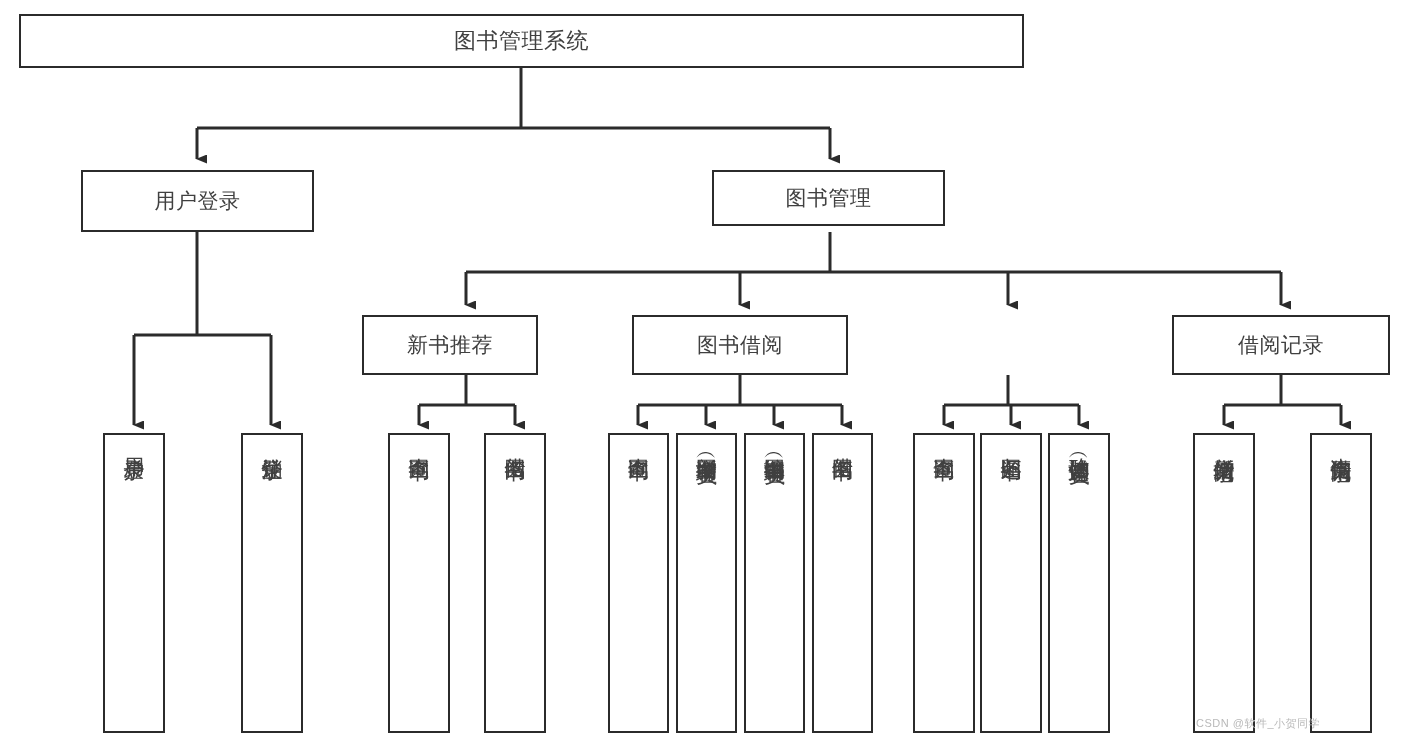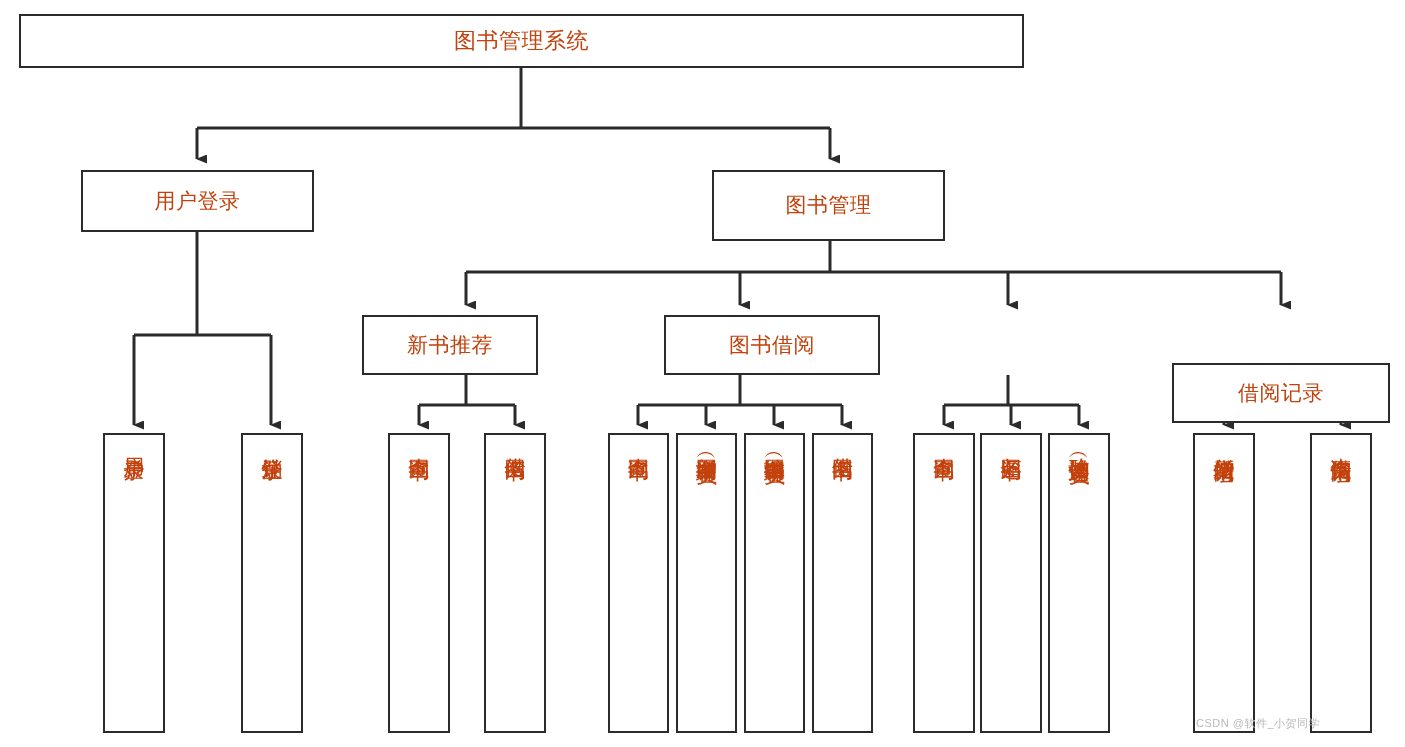--- a/index.html
+++ b/index.html
@@ -27,21 +27,21 @@
     pointer-events: none;
   }
   .node {
     position: absolute;
     box-sizing: border-box;
     border: 2px solid #2b2b2b;
     background: #ffffff;
     display: flex;
     align-items: center;
     justify-content: center;
-    color: #c2410c;
+    color: #404040;
     text-align: center;
   }
   .node-label {
     display: block;
     line-height: 1.18;
     letter-spacing: 0.5px;
   }
   
   .node.horizontal .node-label {
     writing-mode: horizontal-tb;
@@ -128,31 +128,31 @@
     </g>
   </svg>
 
   <div id="node-root" class="node horizontal" style="left:19px; top:14px; width:1005px; height:54px;">
     <span class="node-label">图书管理系统</span>
   </div>
 
   <div class="node horizontal" style="left:81px; top:170px; width:233px; height:62px;">
     <span class="node-label">用户登录</span>
   </div>
-  <div class="node horizontal" style="left:712px; top:170px; width:233px; height:71px;">
+  <div class="node horizontal" style="left:712px; top:170px; width:233px; height:56px;">
     <span class="node-label">图书管理</span>
   </div>
 
   <div class="node horizontal" style="left:362px; top:315px; width:176px; height:60px;">
     <span class="node-label">新书推荐</span>
   </div>
-  <div class="node horizontal" style="left:664px; top:315px; width:216px; height:60px;">
+  <div class="node horizontal" style="left:632px; top:315px; width:216px; height:60px;">
     <span class="node-label">图书借阅</span>
   </div>
-  <div class="node horizontal" style="left:1172px; top:315px; width:218px; height:60px;margin-top:48px;">
+  <div class="node horizontal" style="left:1172px; top:315px; width:218px; height:60px;">
     <span class="node-label">借阅记录</span>
   </div>
 
   <div class="node vertical" style="left:103px; top:433px; width:62px; height:300px;">
     <span class="node-label">用户登录</span>
   </div>
   <div class="node vertical" style="left:241px; top:433px; width:62px; height:300px;">
     <span class="node-label">注销登录</span>
   </div>
 

